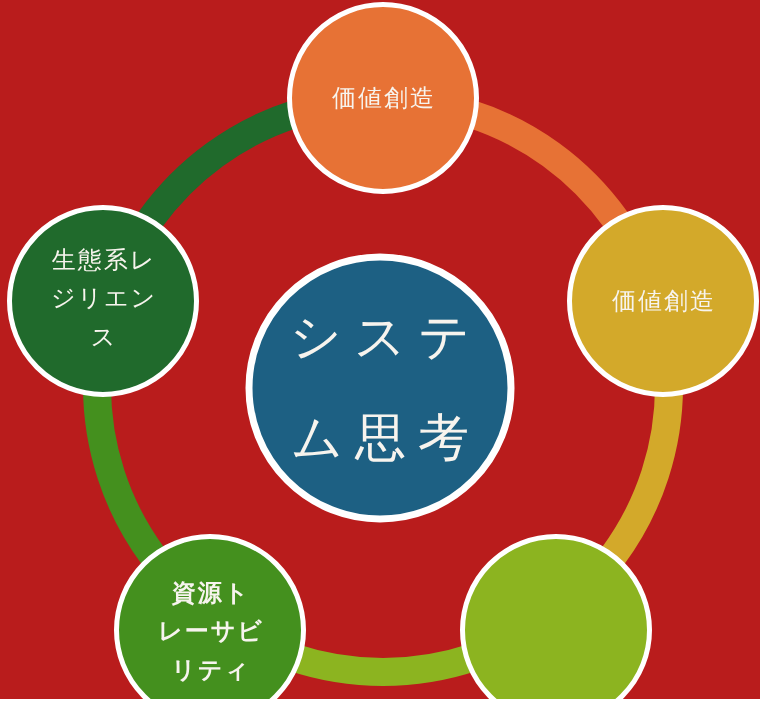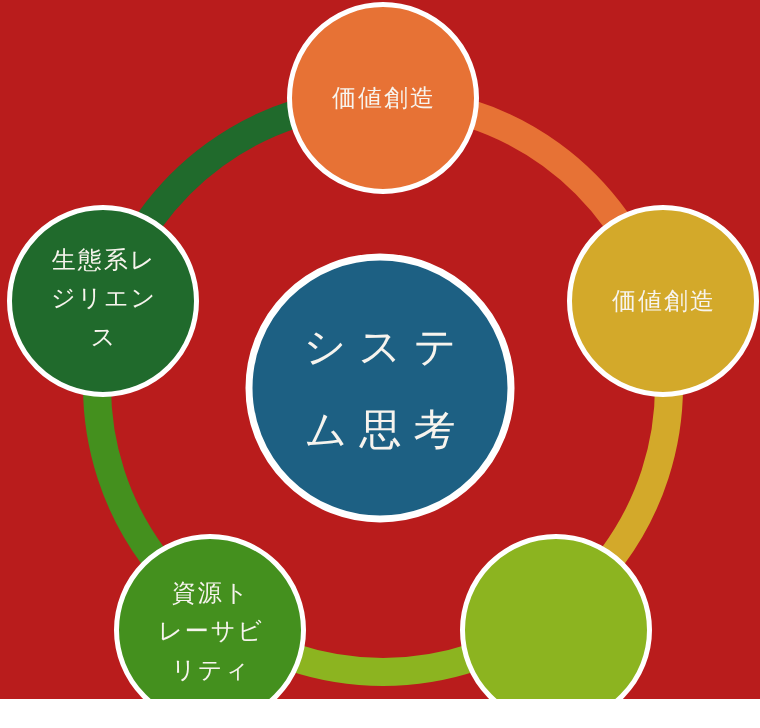--- a/index.html
+++ b/index.html
@@ -41,21 +41,21 @@
     pointer-events: none;
   }
   .node-label {
     font-size: 24px;
     letter-spacing: 2px;
     padding-left: 2px;
     line-height: 1.6;
     width: 190px;
   }
   .center-label {
-    font-size: 42px;
+    font-size: 51px;
     letter-spacing: 12px;
     padding-left: 12px;
     line-height: 1.98;
     width: 260px;
   }
 </style>
 </head>
 <body>
 
 <div class="stage">
@@ -79,21 +79,21 @@
     </g>
 
     <circle class="center-circle" cx="380" cy="388" r="131" fill="#1D6083"></circle>
   </svg>
 
   <div class="label node-label" style="left:383px; top:98px;">価値創造</div>
 
   <div class="label node-label" style="left:663px; top:301px;">価値創造</div>
 
 
-  <div class="label node-label" style="left:210px; top:632px;">資源ト
+  <div class="label node-label" style="left:210px; top:632px;font-weight:bold;">資源ト
 レーサビ
 リティ</div>
 
   <div class="label node-label" style="left:103px; top:299px;font-family:Liberation Serif, serif;">生態系レ
 ジリエン
 ス</div>
 
   <div class="label center-label" style="left:380px; top:388px;">システ
 ム思考</div>
 

